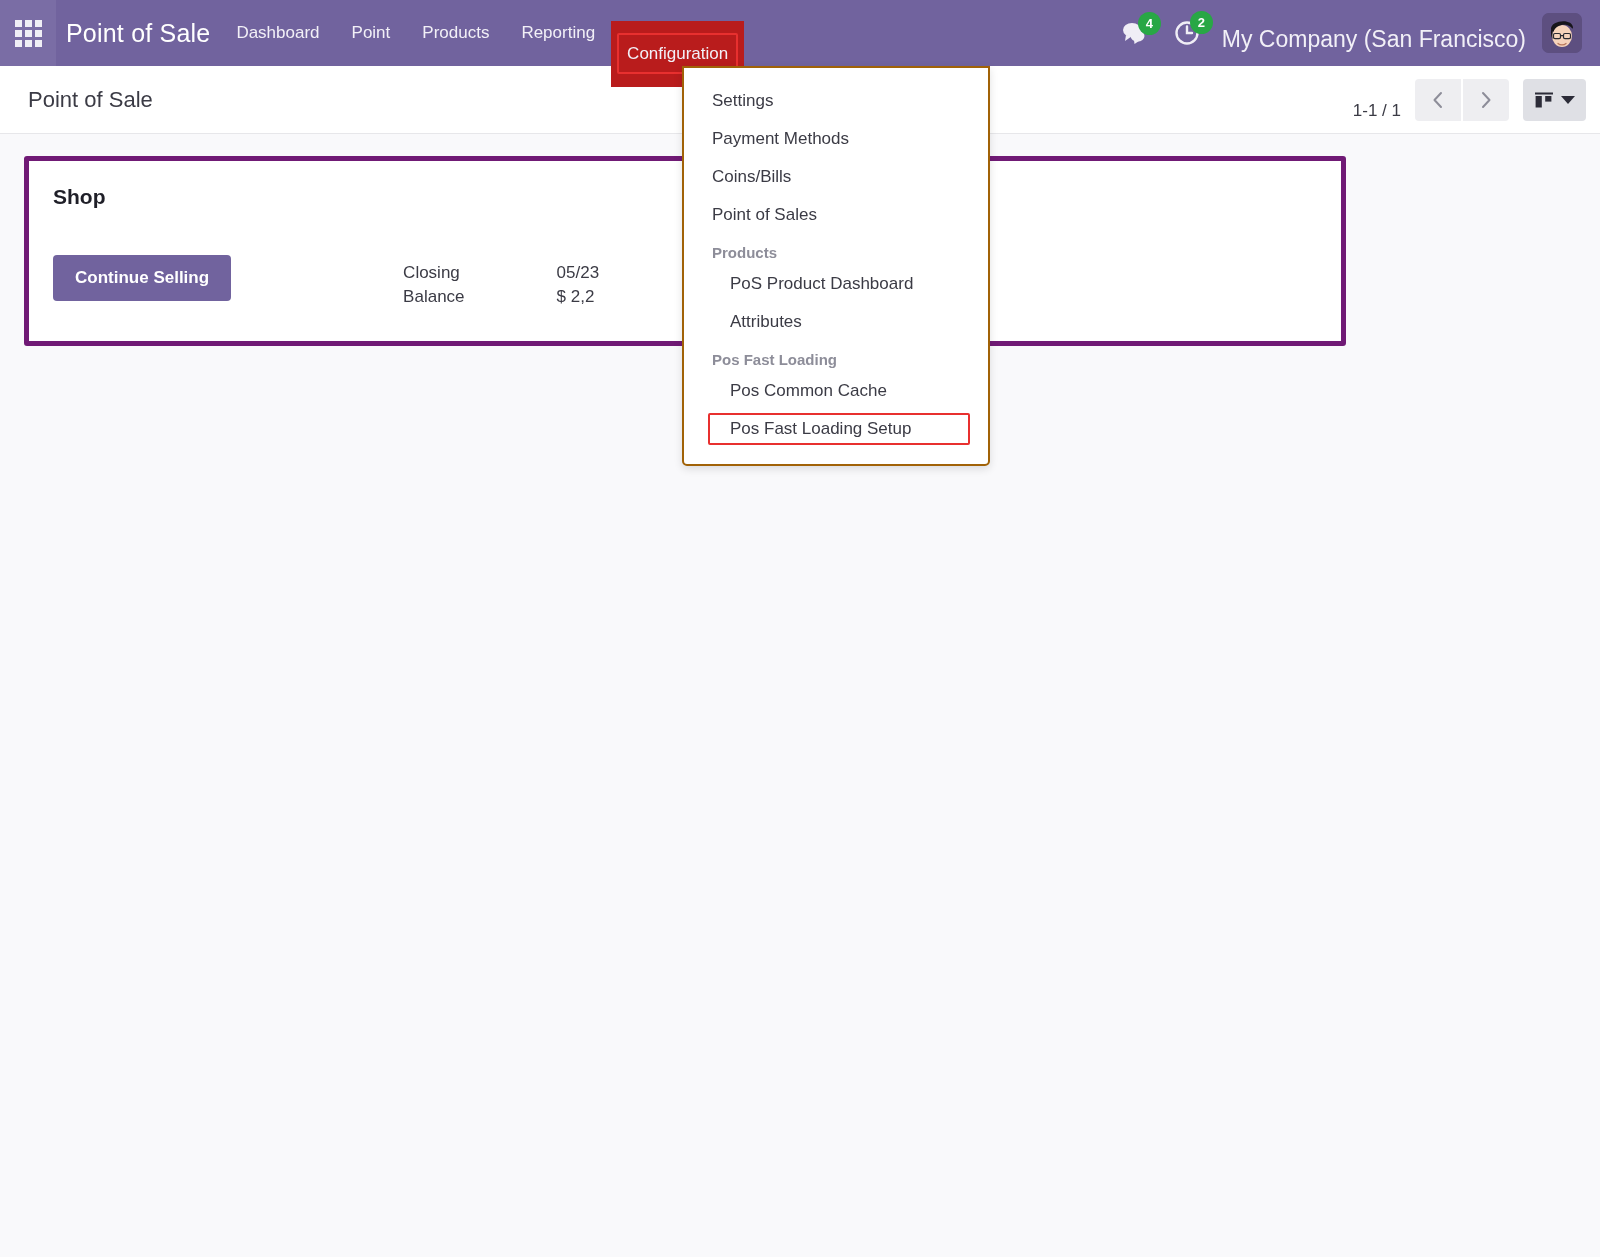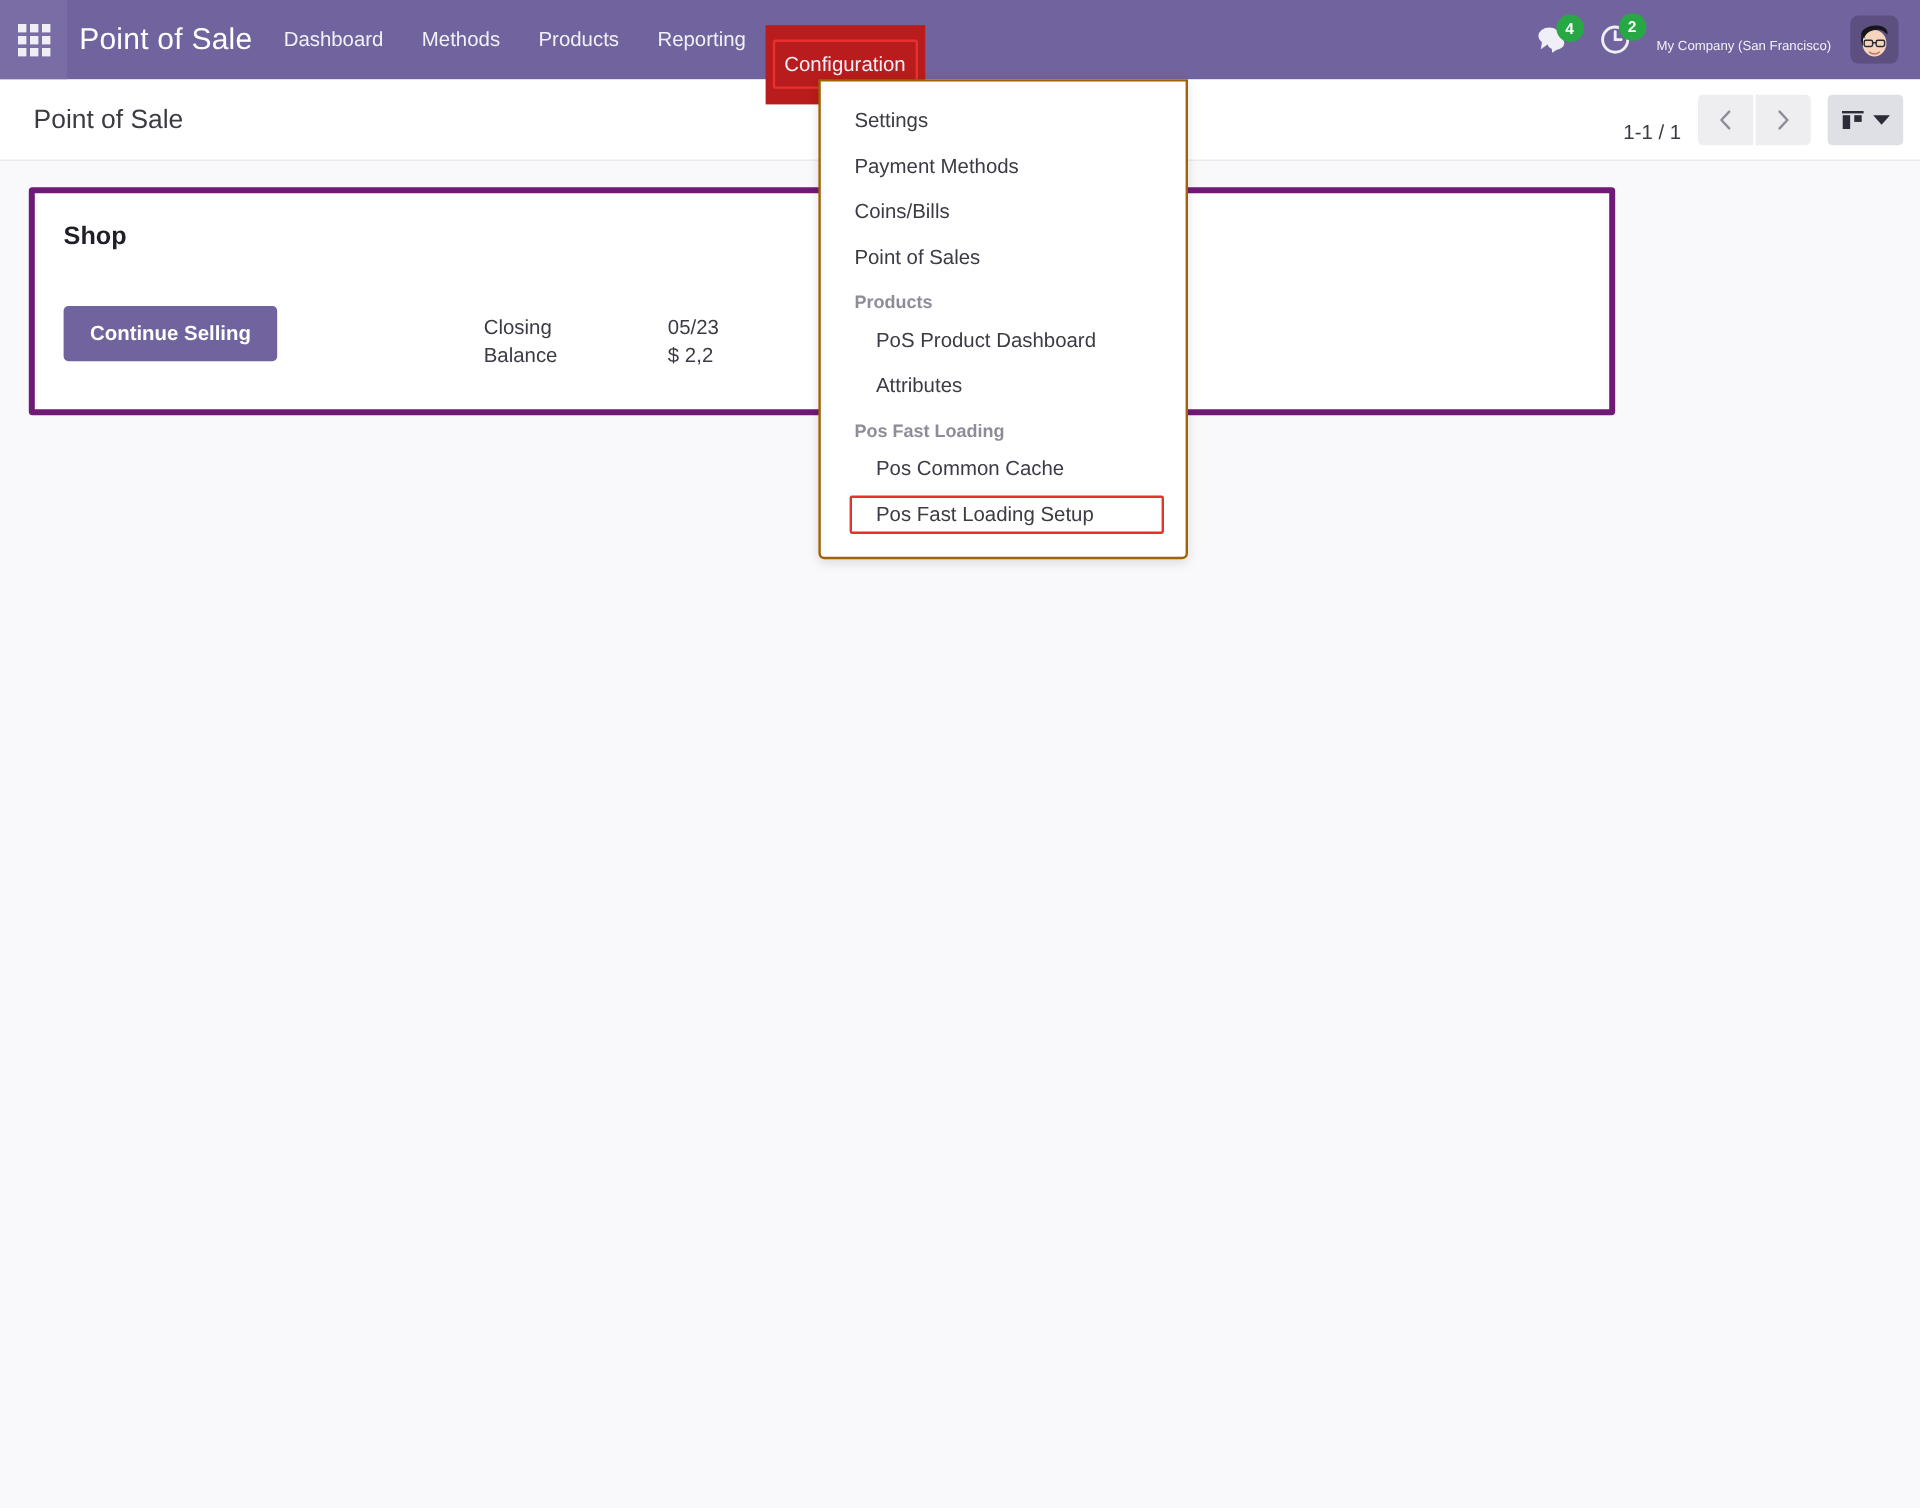--- a/index.html
+++ b/index.html
@@ -75,21 +75,21 @@
     min-width: 23px; height: 23px;
     border-radius: 50%;
     background: #28a745;
     color: #fff;
     font-size: 13px;
     font-weight: 700;
     display: flex; align-items: center; justify-content: center;
     padding: 0 5px;
   }
   .company {
-    font-size: 11px;
+    font-size: 23px;
     color: #f2f0f7;
     white-space: nowrap;
     cursor: pointer;
     margin-left: 6px;
     margin-top: 12px;
   }
   .avatar {
     width: 40px; height: 40px;
     border-radius: 7px;
     overflow: hidden;
@@ -254,21 +254,21 @@
     </span>
   </div>
 
   <div class="brand">Point of Sale</div>
 
   <div class="menus">
     <div class="menu-item">
       <span>Dashboard</span>
     </div>
     <div class="menu-item">
-      <span>Methods</span>
+      <span>Point</span>
     </div>
     <div class="menu-item">
       <span>Products</span>
     </div>
     <div class="menu-item">
       <span>Reporting</span>
     </div>
     <div class="menu-item active hl">
       <span>Configuration</span>
     </div>

